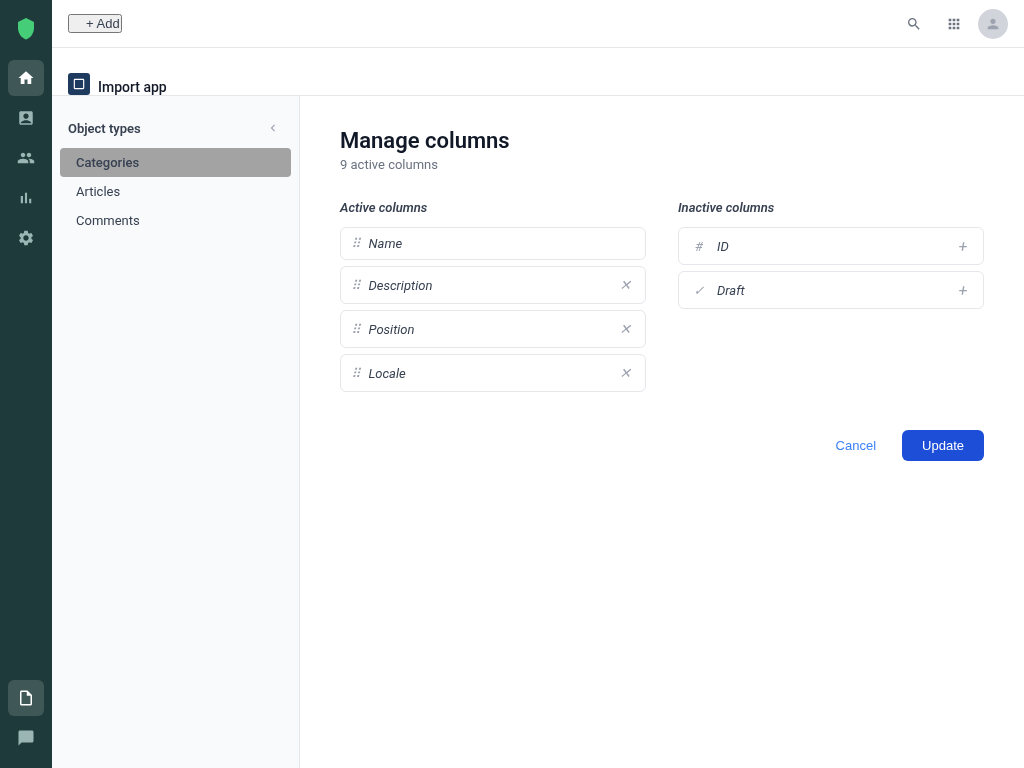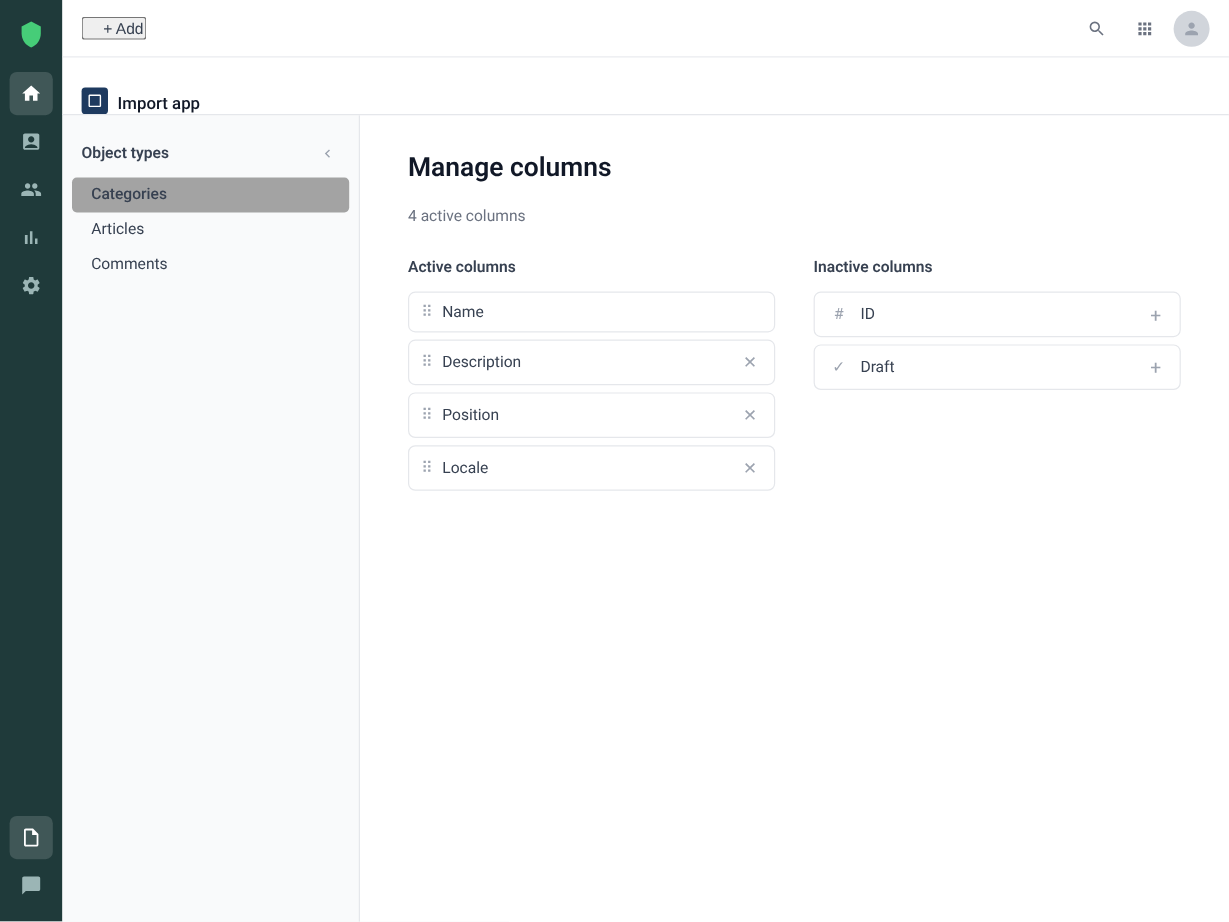--- a/index.html
+++ b/index.html
@@ -133,31 +133,32 @@
 
     
     .content {
       flex: 1;
       background: #fff;
       padding: 32px 40px;
       overflow-y: auto;
     }
     .page-title {
       font-size: 22px; font-weight: 600; color: #111827;
-      margin-bottom: 20px;
+      margin-bottom: 4px;
     }
     .page-subtitle {
       font-size: 13px; color: #6b7280;
       margin-bottom: 28px;
     }
 
     
     .columns-layout {
       display: flex;
       gap: 32px;
+      font-style: italic;
     }
     .column-section { flex: 1; }
     .column-title {
       font-size: 13px; font-weight: 600; color: #374151;
       margin-bottom: 12px;
     }
 
     
     .column-item {
       display: flex; align-items: center;
@@ -329,21 +330,21 @@
     <div class="sidebar-item">
       <span>Articles</span>
     </div>
     <div class="sidebar-item">
       <span>Comments</span>
     </div>
   </div>
 
   <div class="content">
     <h1 class="page-title">Manage columns</h1>
-    <p class="page-subtitle">4 active columns</p>
+    <p class="page-subtitle">9 active columns</p>
 
     <div class="columns-layout">
 
       <div class="column-section">
         <div class="column-title">Active columns</div>
 
         <div class="column-item">
           <span class="drag-handle">⠿</span>
           <span class="column-item-label">Name</span>
         </div>
@@ -381,14 +382,18 @@
         <div class="inactive-item">
           <div class="inactive-item-icon">
             <span>✓</span>
           </div>
           <span class="inactive-item-label">Draft</span>
           <div class="inactive-item-add">+</div>
         </div>
       </div>
     </div>
 
+    <div class="footer-actions">
+      <button class="btn-cancel">Cancel</button>
+      <button class="btn-update">Update</button>
+    </div>
   </div>
 </div>
 
 </body></html>

